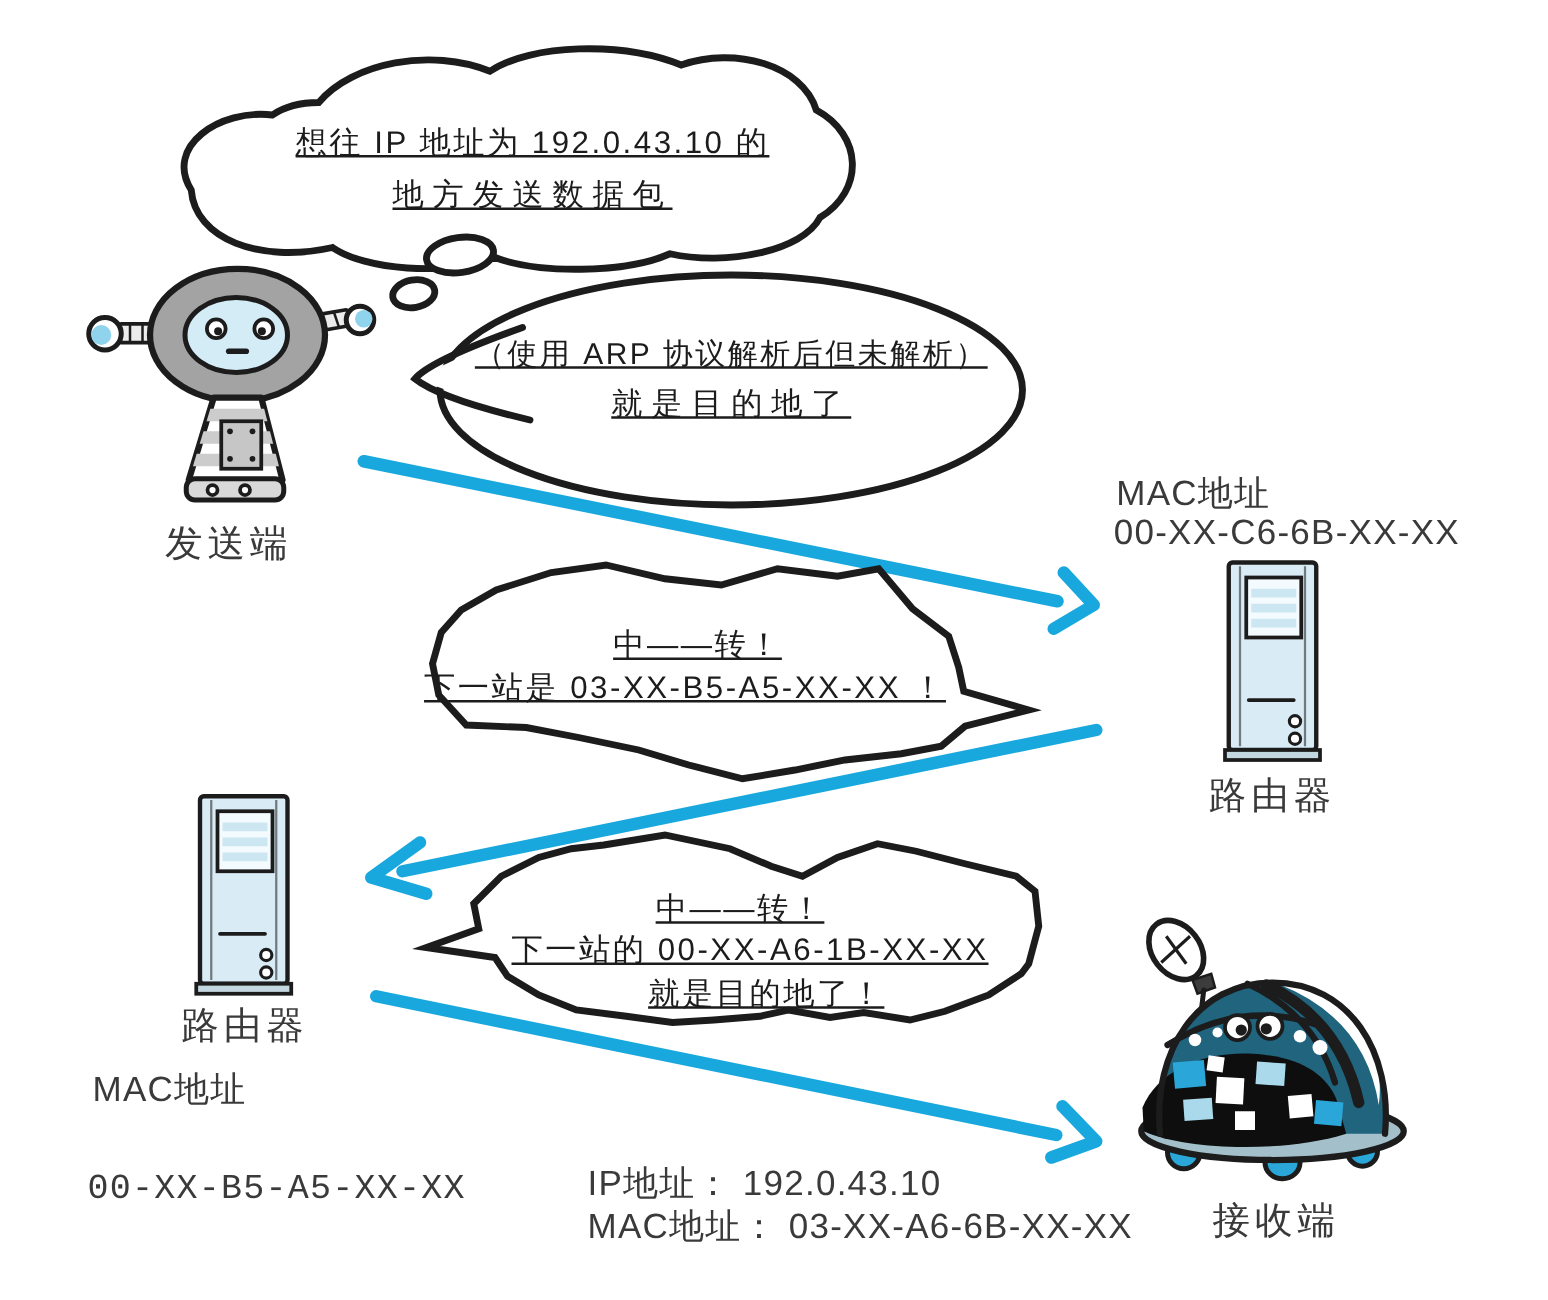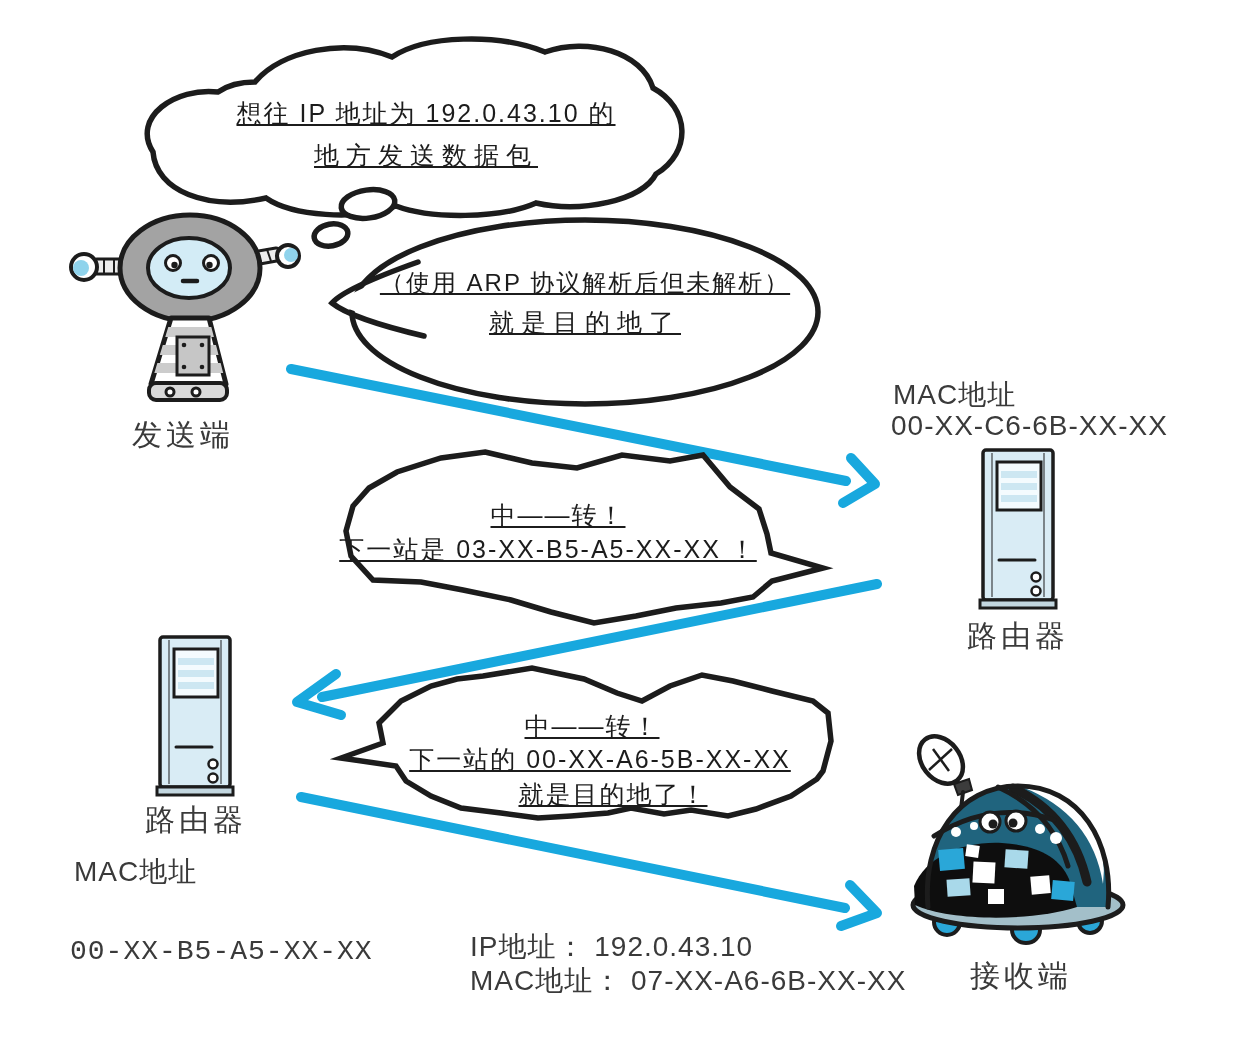--- a/index.html
+++ b/index.html
@@ -213,30 +213,30 @@
   <div class="txt hand c" style="left:426px;top:97px;">想往 IP 地址为 192.0.43.10 的</div>
   <div class="txt hand hand-sp c" style="left:426px;top:139px;">地方发送数据包</div>
 
   <div class="txt hand hand-sm c" style="left:585px;top:267px;">（使用 ARP 协议解析后但未解析）</div>
   <div class="txt hand hand-sp c" style="left:585px;top:306px;">就是目的地了</div>
 
   <div class="txt hand c" style="left:558px;top:499px;">中——转！</div>
   <div class="txt hand c" style="left:548px;top:533px;">下一站是 03-XX-B5-A5-XX-XX ！</div>
 
   <div class="txt hand c" style="left:592px;top:710px;">中——转！</div>
-  <div class="txt hand c" style="left:600px;top:743px;">下一站的 00-XX-A6-5B-XX-XX</div>
+  <div class="txt hand c" style="left:600px;top:743px;">下一站的 00-XX-A6-1B-XX-XX</div>
   <div class="txt hand c" style="left:592px;top:778px;margin-left:21px;">就是目的地了！</div>
 
   <div class="txt lab-lg c" style="left:183px;top:415px;">发送端</div>
 
   <div class="txt lab" style="left:893px;top:376px;">MAC地址</div>
   <div class="txt lab" style="left:891px;top:410px;">00-XX-C6-6B-XX-XX</div>
   <div class="txt lab-lg c" style="left:1018px;top:616px;">路由器</div>
 
   <div class="txt lab-lg c" style="left:196px;top:800px;">路由器</div>
   <div class="txt lab" style="left:74px;top:853px;">MAC地址</div>
   <div class="txt lab" style="left:70px;top:936px;font-family:Liberation Mono, monospace;">00-XX-B5-A5-XX-XX</div>
 
   <div class="txt lab" style="left:470px;top:928px;">IP地址： 192.0.43.10</div>
-  <div class="txt lab" style="left:470px;top:962px;">MAC地址： 07-XX-A6-6B-XX-XX</div>
+  <div class="txt lab" style="left:470px;top:962px;">MAC地址： 03-XX-A6-6B-XX-XX</div>
   <div class="txt lab-lg c" style="left:1021px;top:956px;">接收端</div>
 
 </div>
 
 </body></html>

